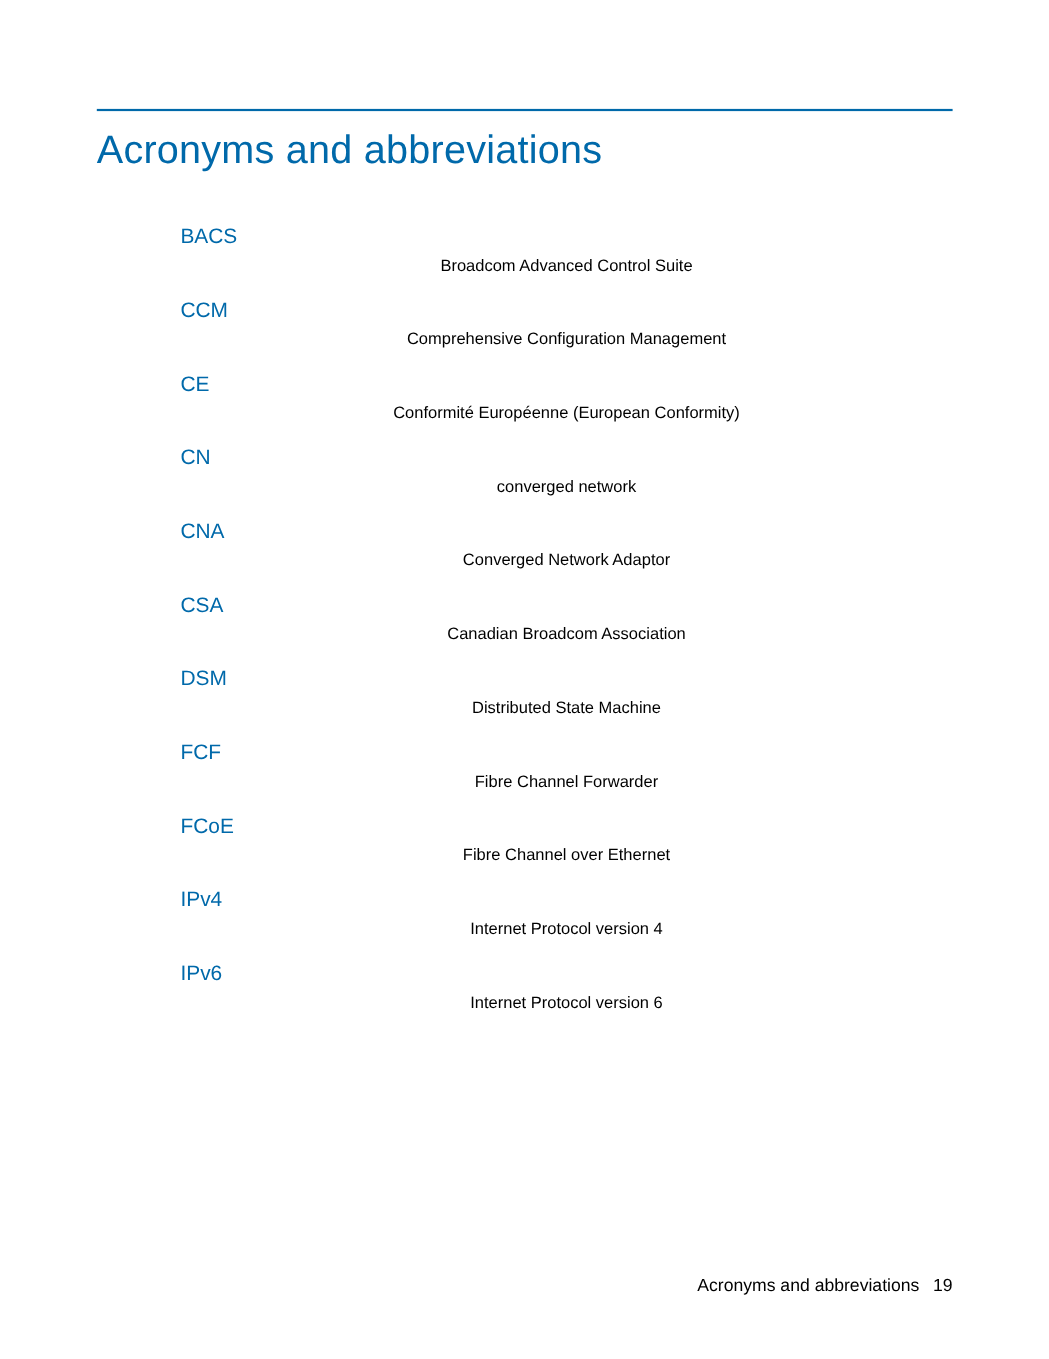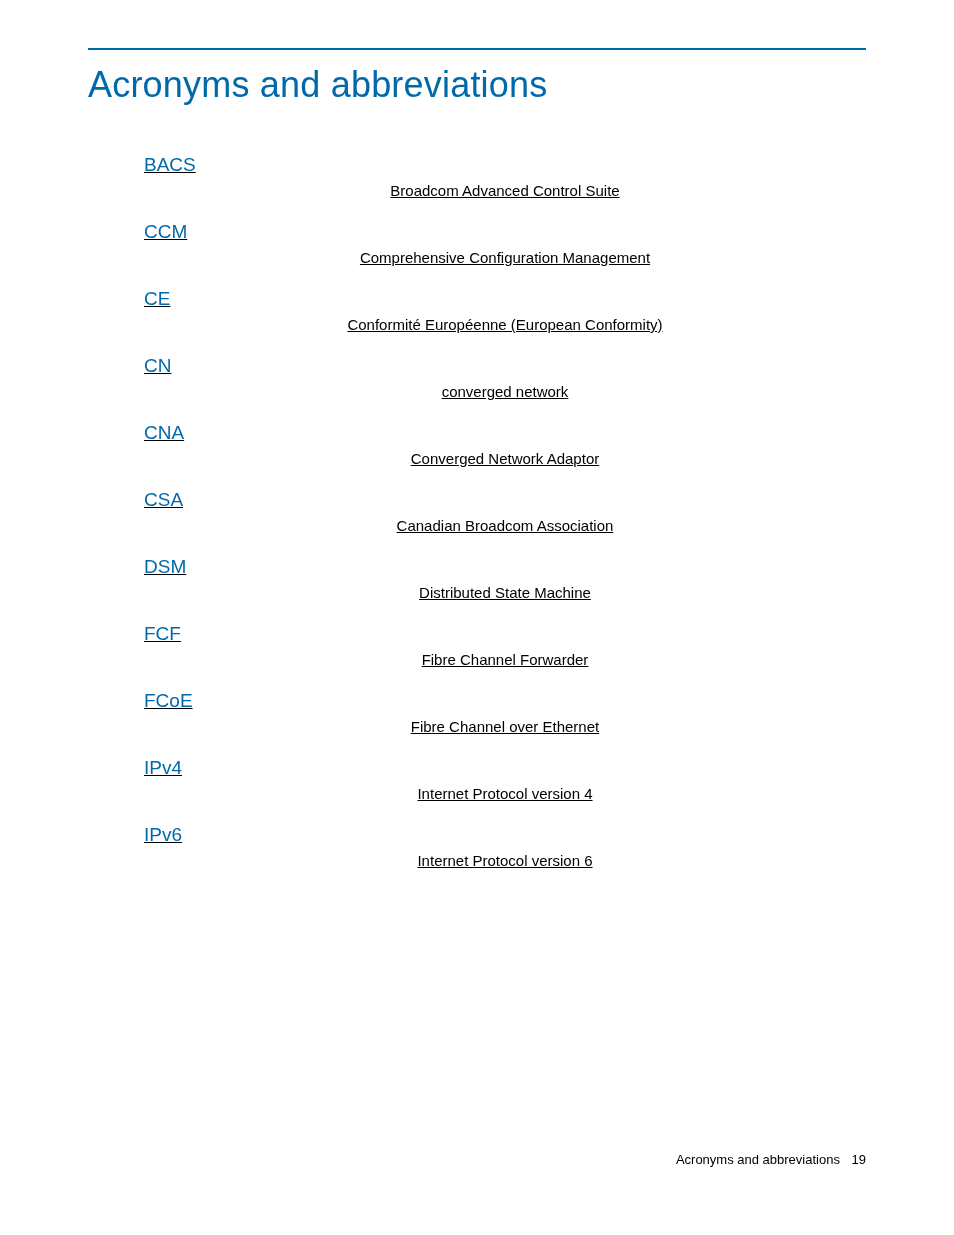--- a/index.html
+++ b/index.html
@@ -9,60 +9,59 @@
     width: 954px;
     height: 1235px;
     font-family: "Futura", "Trebuchet MS", "Segoe UI", Arial, sans-serif;
     color: #000000;
     position: relative;
   }
   .page {
     box-sizing: border-box;
     width: 954px;
     height: 1235px;
-    padding: 48px 88px 0 88px;
+    padding: 99px 88px 0 88px;
     position: relative;
   }
   .rule {
     border-top: 2px solid #0069aa;
     width: 100%;
     height: 0;
     margin-bottom: 14px;
   }
   .title {
     color: #0069aa;
     font-size: 36px;
     font-weight: 400;
     letter-spacing: 0.2px;
     margin: 0 0 48px 0;
   }
   .entries {
-    margin-left: 56px;
-    text-decoration: underline;
+    margin-left: 76px;
   }
   .entry {
     margin-bottom: 22px;
   }
   .term {
     color: #0069aa;
     font-size: 19px;
     font-weight: 400;
     margin-bottom: 6px;
   }
   .definition {
     color: #000000;
     font-size: 15px;
     font-weight: 400;
     text-align: center;
   }
   .footer {
     position: absolute;
-    bottom: 68px;
+    bottom: 56px;
     right: 88px;
-    font-size: 13px;
+    font-size: 16px;
     color: #000000;
     text-align: right;
   }
   .footer .pg {
     margin-left: 8px;
   }
 </style>
 </head>
 <body>
 

